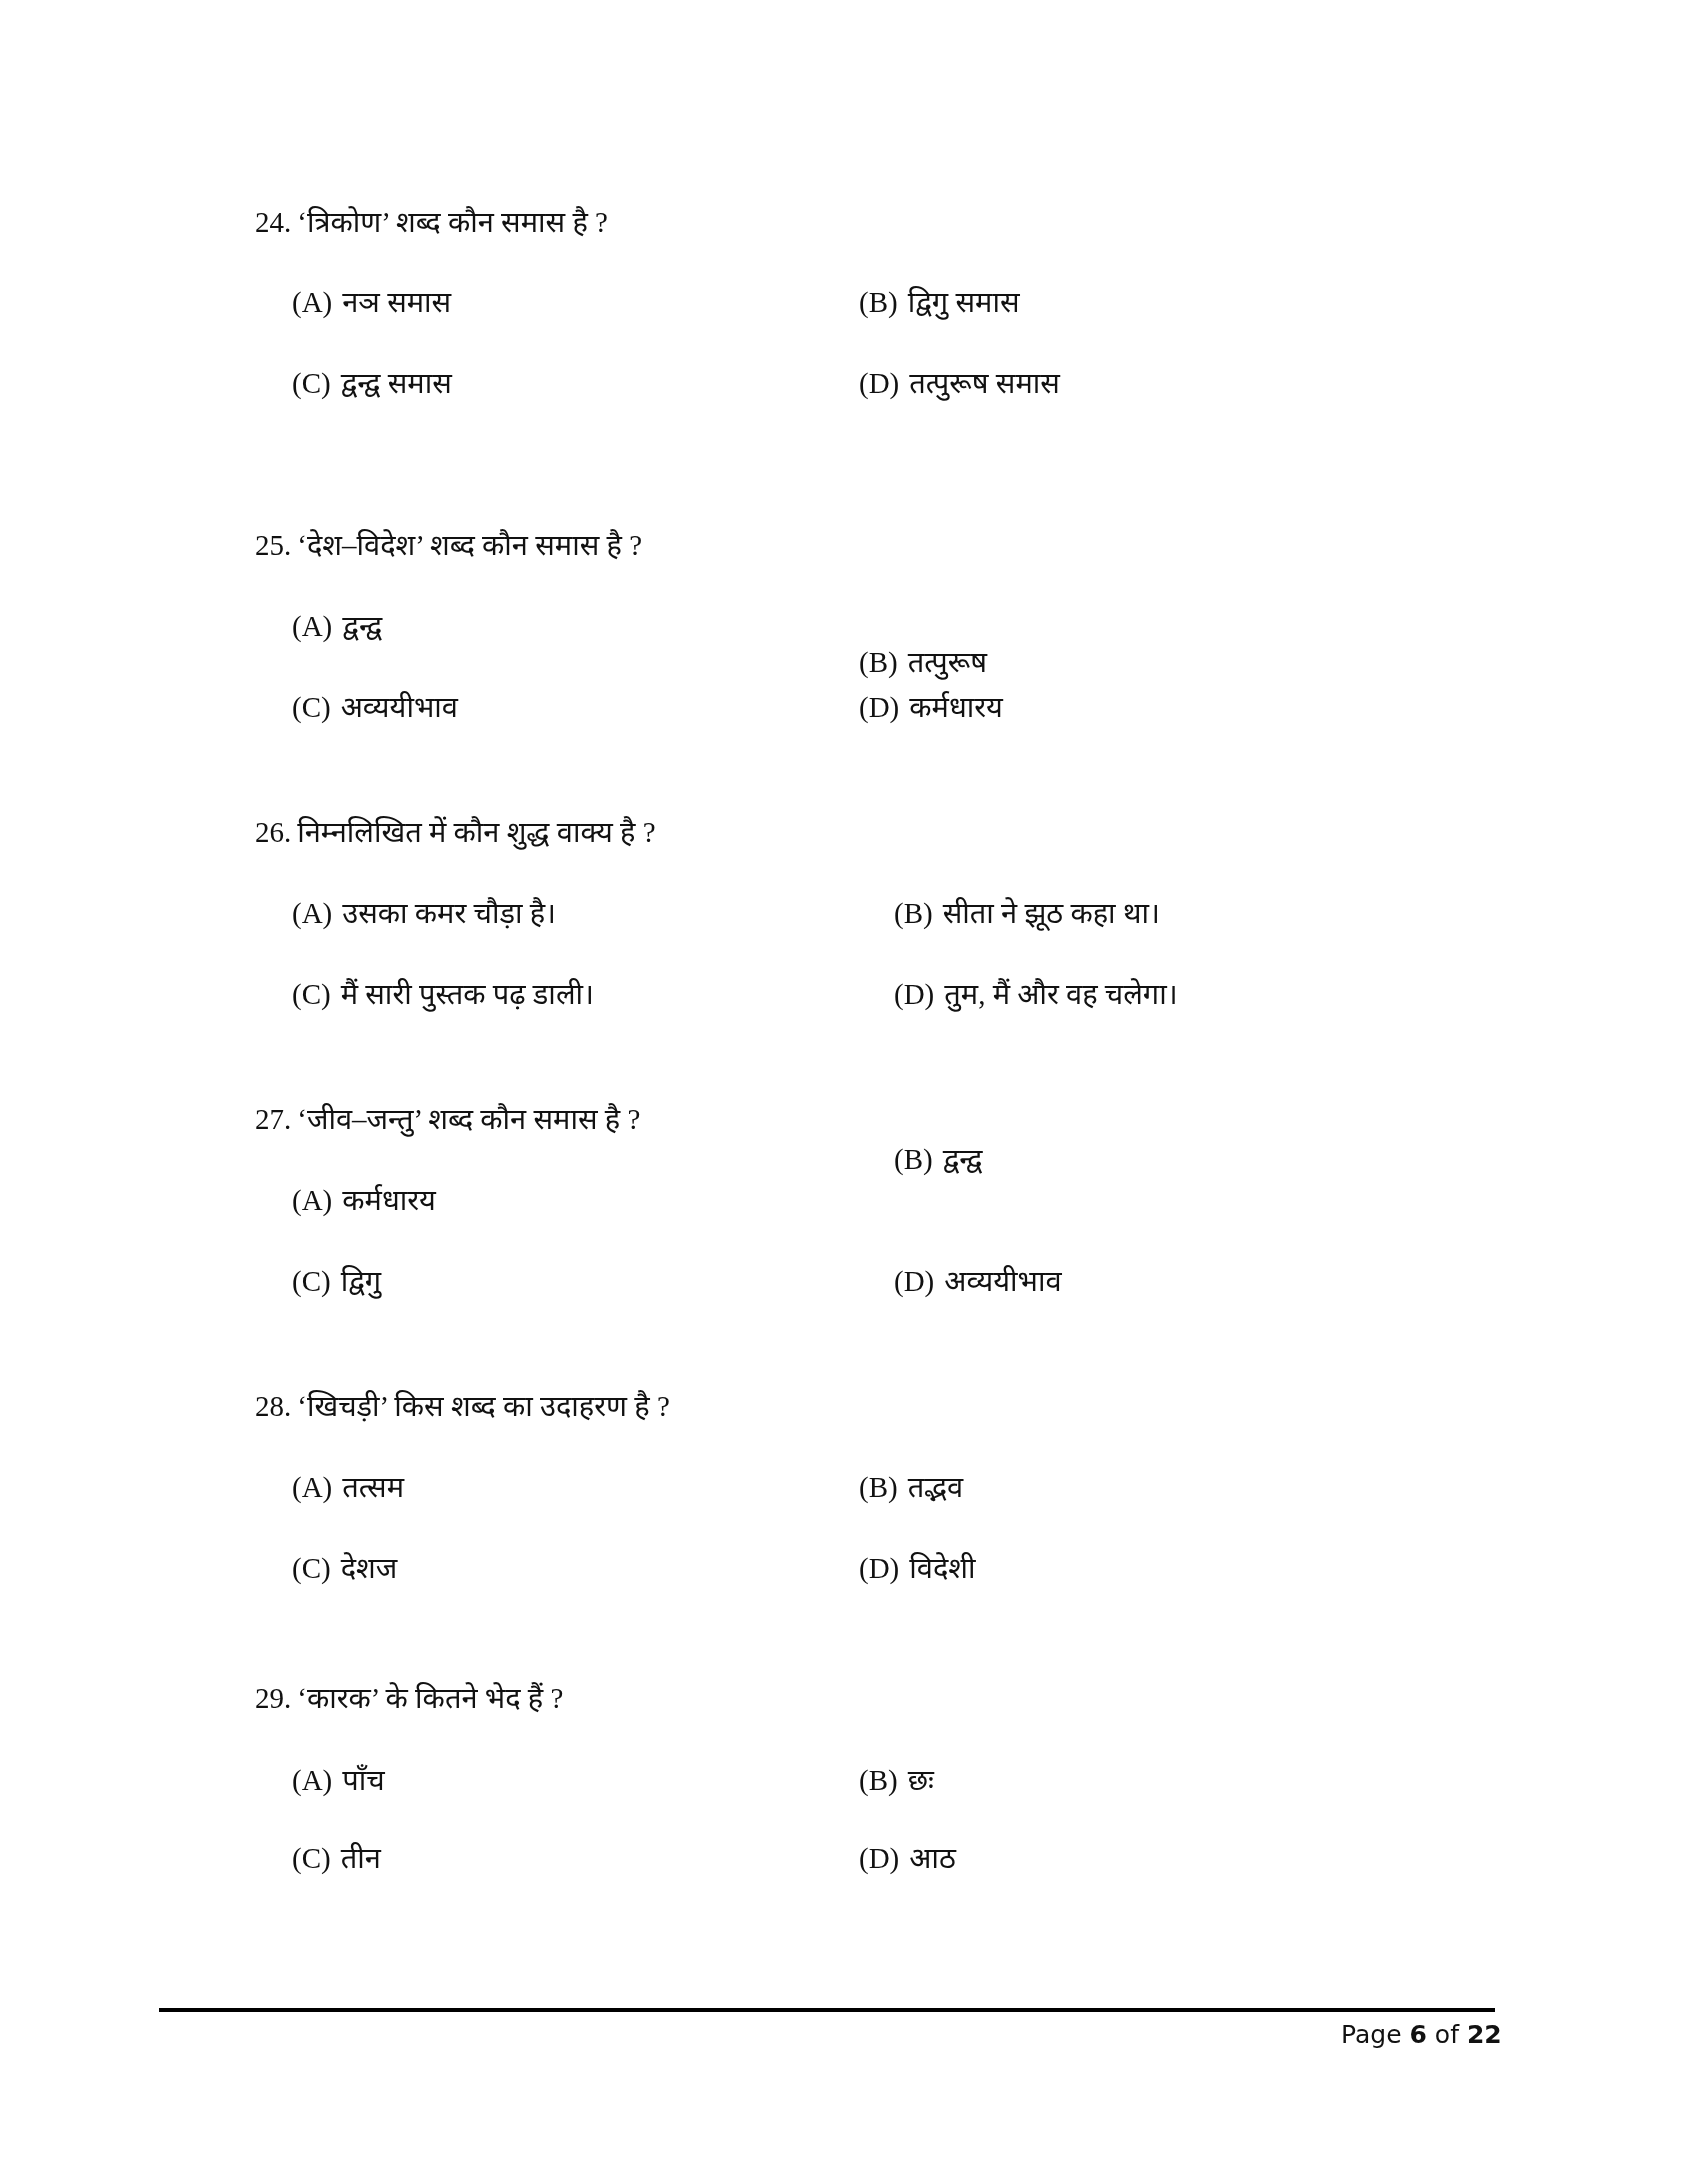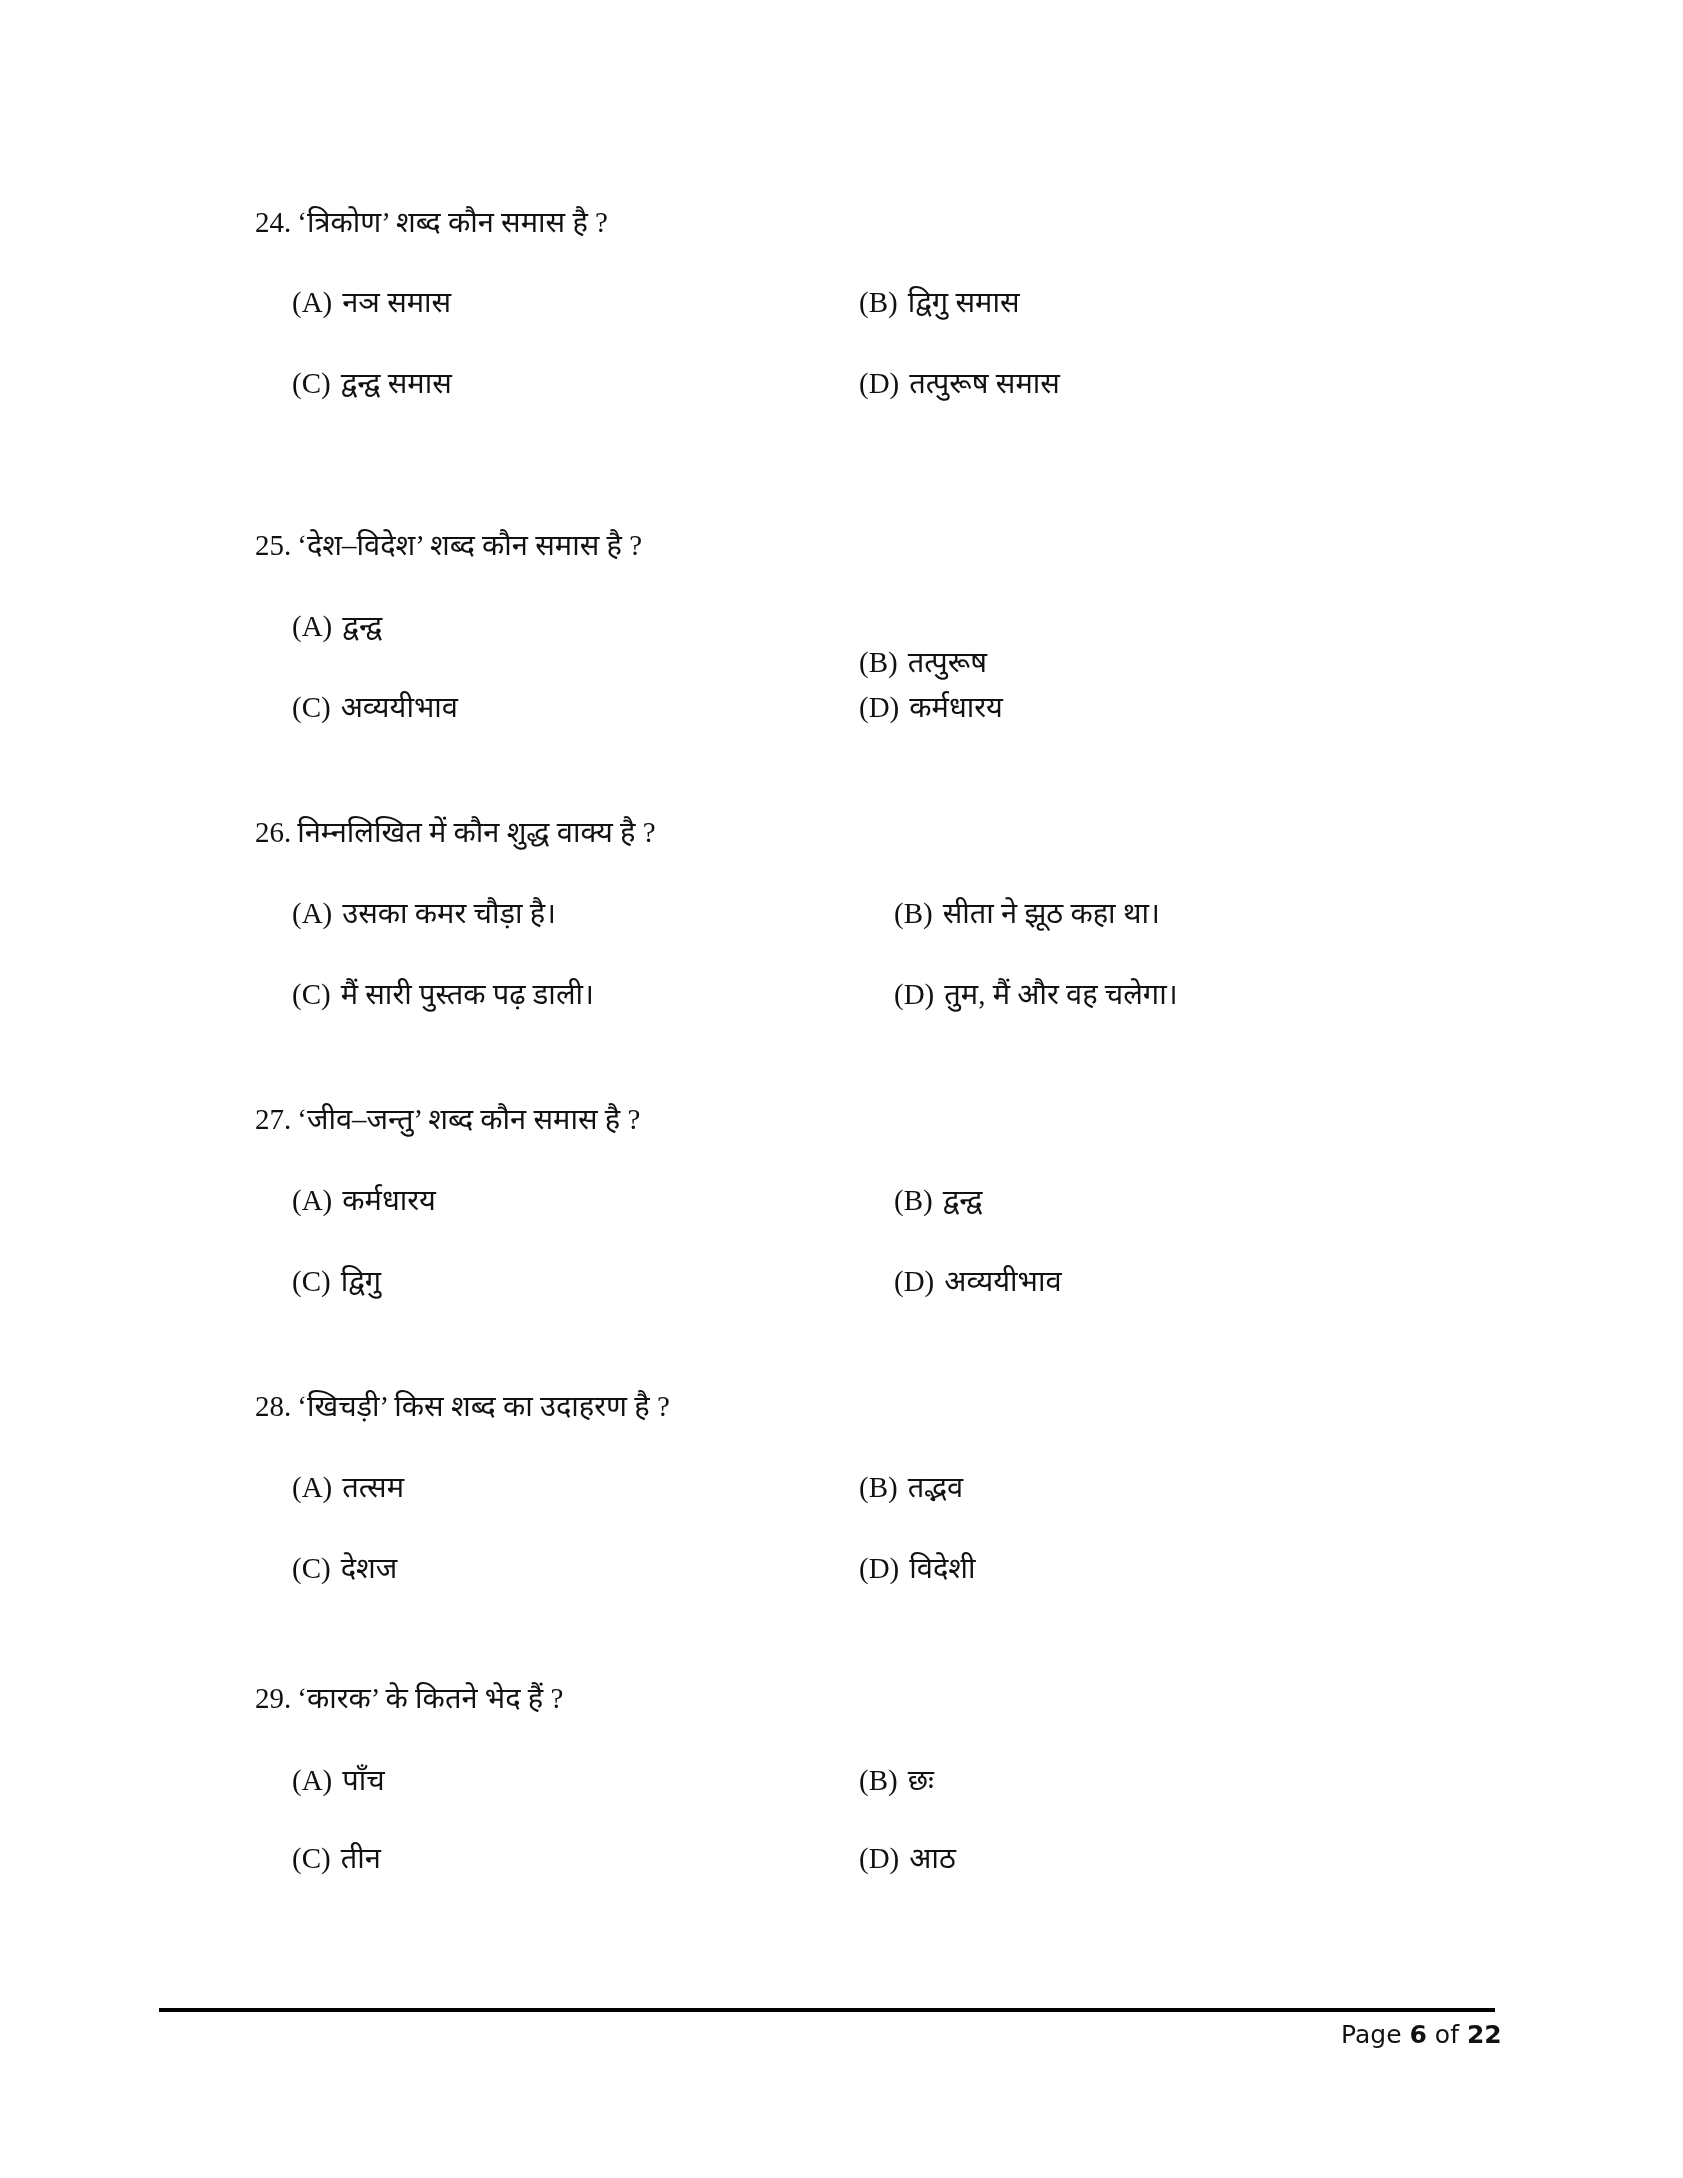--- a/index.html
+++ b/index.html
@@ -45,21 +45,21 @@
   </div>
   <div class="line" style="left:292px; top:896px;"><span class="lbl">(A)</span><span>उसका कमर चौड़ा है।</span></div>
   <div class="line" style="left:894px; top:896px;"><span class="lbl">(B)</span><span>सीता ने झूठ कहा था।</span></div>
   <div class="line" style="left:292px; top:977px;"><span class="lbl">(C)</span><span>मैं सारी पुस्तक पढ़ डाली।</span></div>
   <div class="line" style="left:894px; top:977px;"><span class="lbl">(D)</span><span>तुम, मैं और वह चलेगा।</span></div>
 
   <div class="line" style="left:255px; top:1102px;">
     <span class="num">27.</span><span>‘जीव–जन्तु’ शब्द कौन समास है ?</span>
   </div>
   <div class="line" style="left:292px; top:1183px;"><span class="lbl">(A)</span><span>कर्मधारय</span></div>
-  <div class="line" style="left:894px; top:1183px;"><span class="lbl">(B)</span><span>द्वन्द्व</span></div>
+  <div class="line" style="left:894px; top:1142px;"><span class="lbl">(B)</span><span>द्वन्द्व</span></div>
   <div class="line" style="left:292px; top:1264px;text-align:center;"><span class="lbl">(C)</span><span>द्विगु</span></div>
   <div class="line" style="left:894px; top:1264px;"><span class="lbl">(D)</span><span>अव्ययीभाव</span></div>
 
   <div class="line" style="left:255px; top:1389px;">
     <span class="num">28.</span><span>‘खिचड़ी’ किस शब्द का उदाहरण है ?</span>
   </div>
   <div class="line" style="left:292px; top:1470px;"><span class="lbl">(A)</span><span>तत्सम</span></div>
   <div class="line" style="left:859px; top:1470px;"><span class="lbl">(B)</span><span>तद्भव</span></div>
   <div class="line" style="left:292px; top:1551px;"><span class="lbl">(C)</span><span>देशज</span></div>
   <div class="line" style="left:859px; top:1551px;"><span class="lbl">(D)</span><span>विदेशी</span></div>

